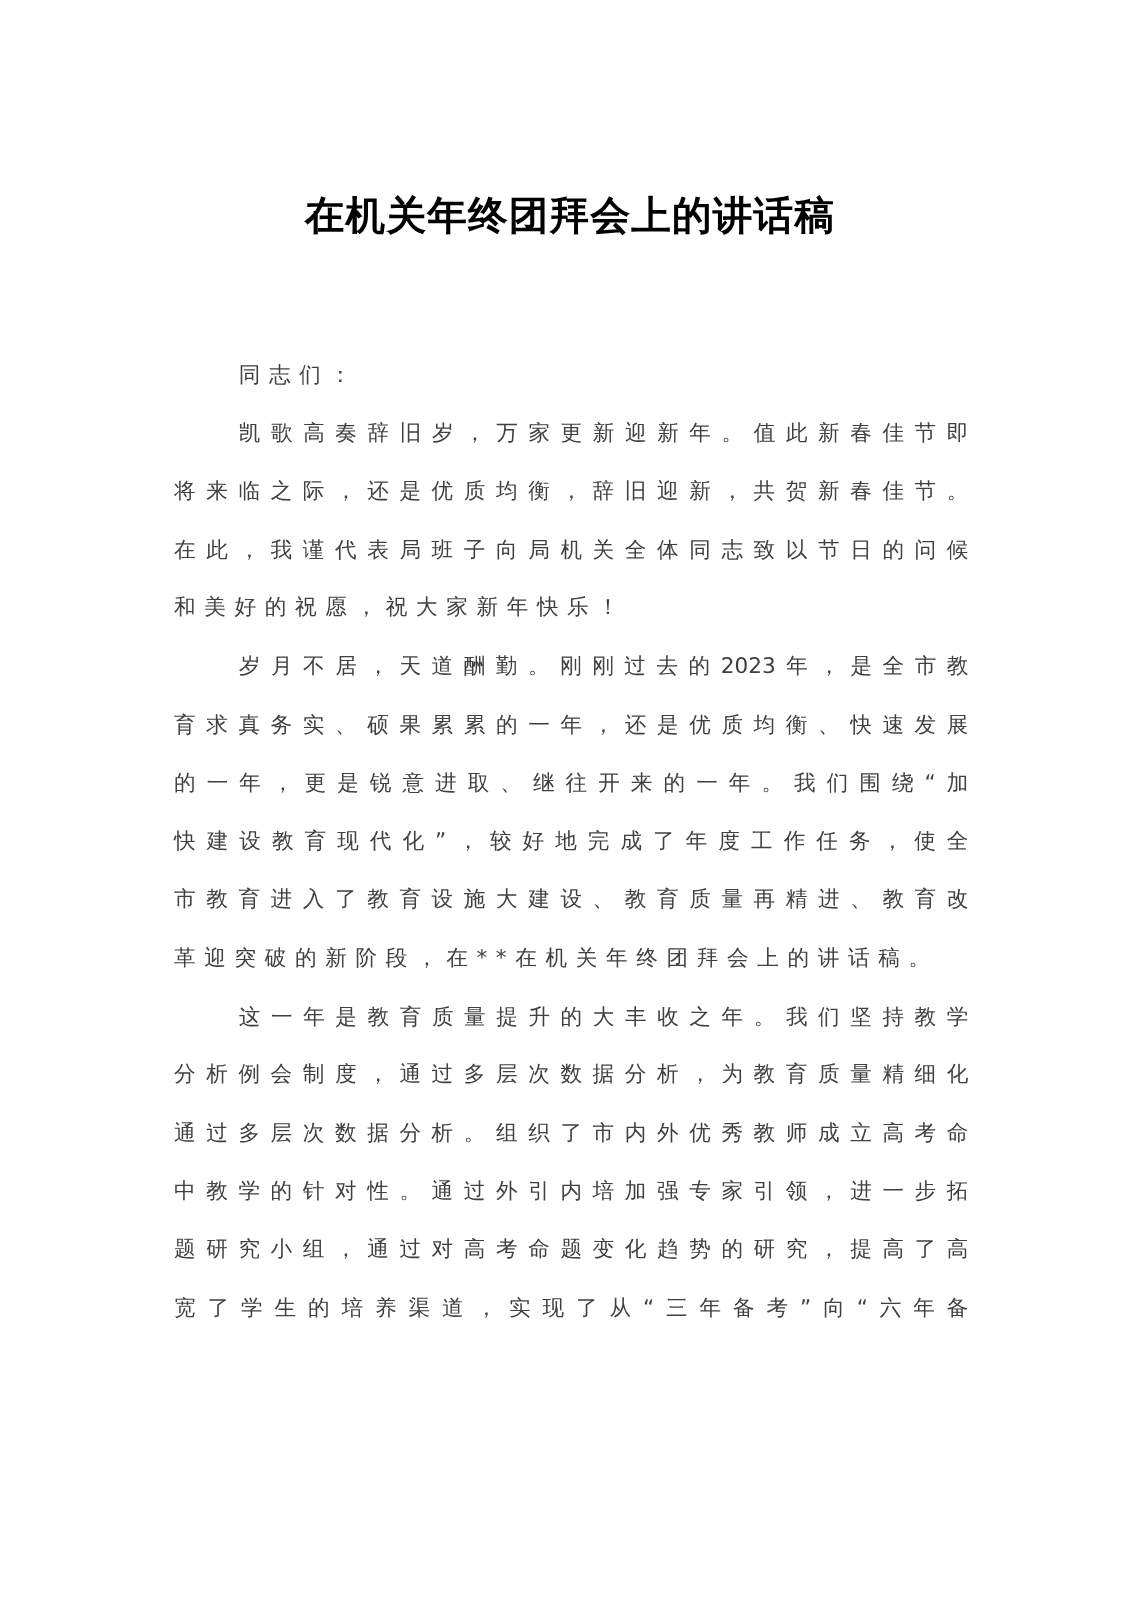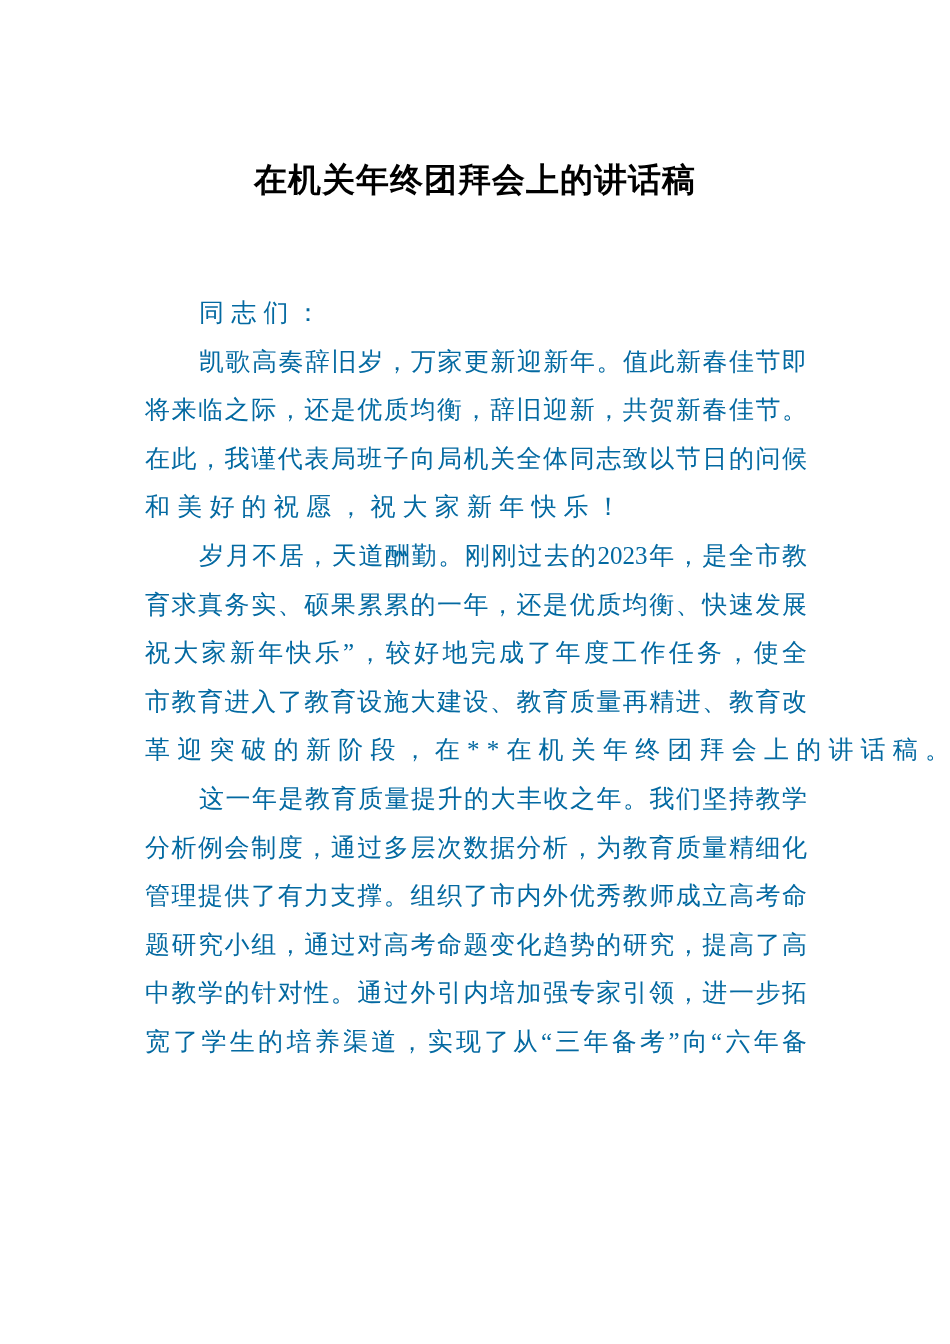--- a/index.html
+++ b/index.html
@@ -1,23 +1,23 @@
 <!DOCTYPE html>
 <html><head>
 <meta charset="utf-8">
 <style>
   html, body { margin: 0; padding: 0; background: #ffffff; }
   body { width: 950px; height: 1344px; position: relative; overflow: hidden;
          font-family: "DejaVu Sans", "Liberation Sans", sans-serif; color: #111111; }
-  .page { position: absolute; left: 0; top: 0; width: 950px; height: 1344px; background: #ffffff; font-family: Liberation Serif, serif; }
+  .page { position: absolute; left: 0; top: 0; width: 950px; height: 1344px; background: #ffffff; }
   .title { position: absolute; left: 0; top: 157px; width: 950px; text-align: center;
            font-size: 33px; font-weight: bold; letter-spacing: 1px; line-height: 46px; color: #000; }
   .body { position: absolute; left: 145px; top: 289px; width: 662px; }
-  .line { height: 48.6px; line-height: 48.6px; font-size: 25px; white-space: nowrap;
-          text-align: justify; text-align-last: justify; letter-spacing: 0; color: #0369a1; }
+  .line { height: 48.6px; line-height: 48.6px; font-size: 18px; white-space: nowrap;
+          text-align: justify; text-align-last: justify; letter-spacing: 0; color: #404040; }
   .line.indent { padding-left: 54px; }
   .line.last { text-align-last: left; letter-spacing: 7.2px; }
   .line.indent.last { letter-spacing: 7.2px; }
 </style>
 </head>
 <body>
 
 <div class="page">
   <div class="title">在机关年终团拜会上的讲话稿</div>
 
@@ -27,27 +27,28 @@
     <div>
       <div class="line indent">凯歌高奏辞旧岁，万家更新迎新年。值此新春佳节即</div>
       <div class="line">将来临之际，还是优质均衡，辞旧迎新，共贺新春佳节。</div>
       <div class="line">在此，我谨代表局班子向局机关全体同志致以节日的问候</div>
       <div class="line last">和美好的祝愿，祝大家新年快乐！</div>
     </div>
 
     <div>
       <div class="line indent">岁月不居，天道酬勤。刚刚过去的2023年，是全市教</div>
       <div class="line">育求真务实、硕果累累的一年，还是优质均衡、快速发展</div>
-      <div class="line">祝大家新年快乐”，较好地完成了年度工作任务，使全</div>
+      <div class="line">的一年，更是锐意进取、继往开来的一年。我们围绕“加</div>
+      <div class="line">快建设教育现代化”，较好地完成了年度工作任务，使全</div>
       <div class="line">市教育进入了教育设施大建设、教育质量再精进、教育改</div>
       <div class="line last">革迎突破的新阶段，在**在机关年终团拜会上的讲话稿。</div>
     </div>
 
     <div>
       <div class="line indent">这一年是教育质量提升的大丰收之年。我们坚持教学</div>
       <div class="line">分析例会制度，通过多层次数据分析，为教育质量精细化</div>
-      <div class="line">管理提供了有力支撑。组织了市内外优秀教师成立高考命</div>
+      <div class="line">通过多层次数据分析。组织了市内外优秀教师成立高考命</div>
+      <div class="line">中教学的针对性。通过外引内培加强专家引领，进一步拓</div>
       <div class="line">题研究小组，通过对高考命题变化趋势的研究，提高了高</div>
-      <div class="line">中教学的针对性。通过外引内培加强专家引领，进一步拓</div>
       <div class="line">宽了学生的培养渠道，实现了从“三年备考”向“六年备</div>
     </div>
   </div>
 </div>
 
 </body></html>

